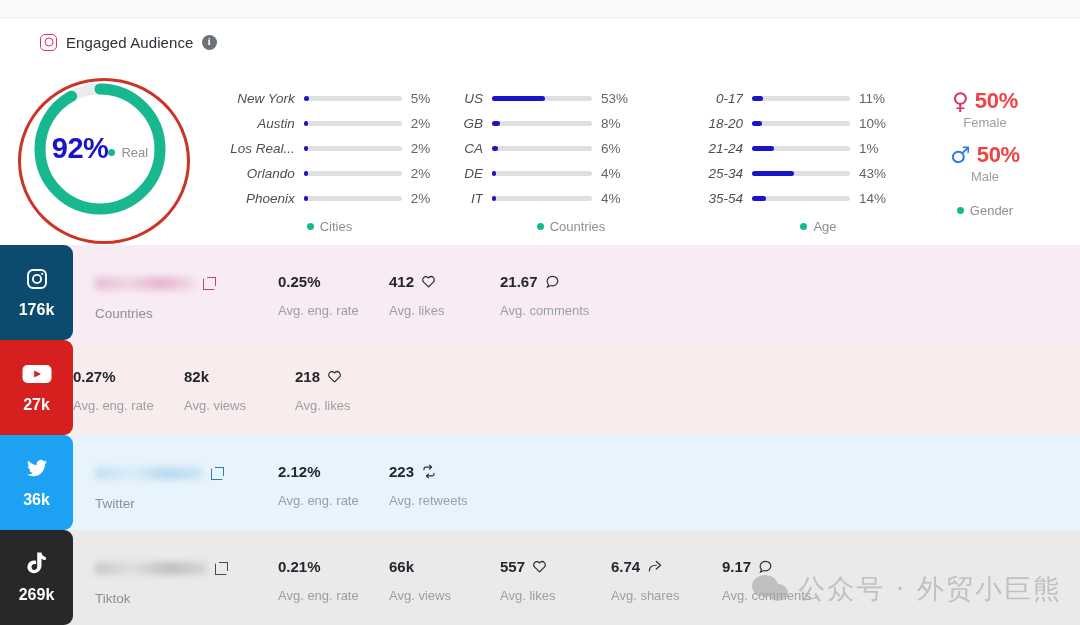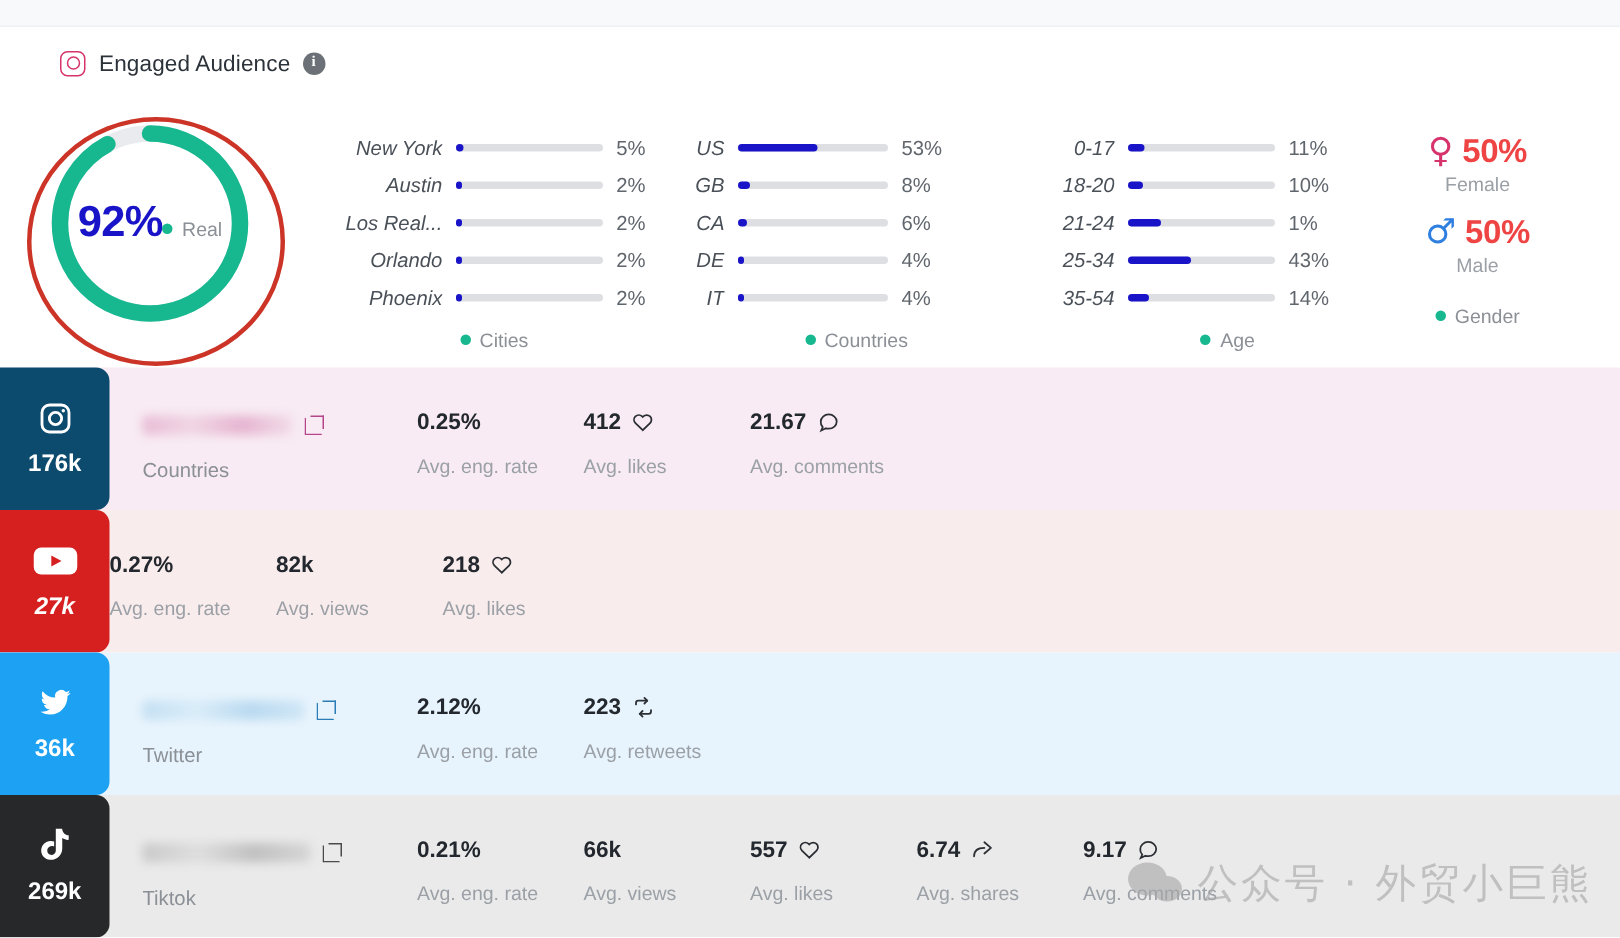--- a/index.html
+++ b/index.html
@@ -248,21 +248,21 @@
     width: 73px;
     flex: 0 0 73px;
     display: flex;
     flex-direction: column;
     align-items: center;
     justify-content: center;
     color: #ffffff;
     border-radius: 0 9px 9px 0;
   }
   .tile-ig { background: #0c4a6e; }
-  .tile-yt { background: #d61f1f; font-style: italic; }
+  .tile-yt { background: #d61f1f; }
   .tile-tw { background: #1da1f2; }
   .tile-tt { background: #272829; }
   .tile-count {
     font-size: 16px;
     font-weight: bold;
     margin-top: 9px;
   }
   .tile-icon { height: 26px; display: flex; align-items: center; }
 
   .handle-col {

